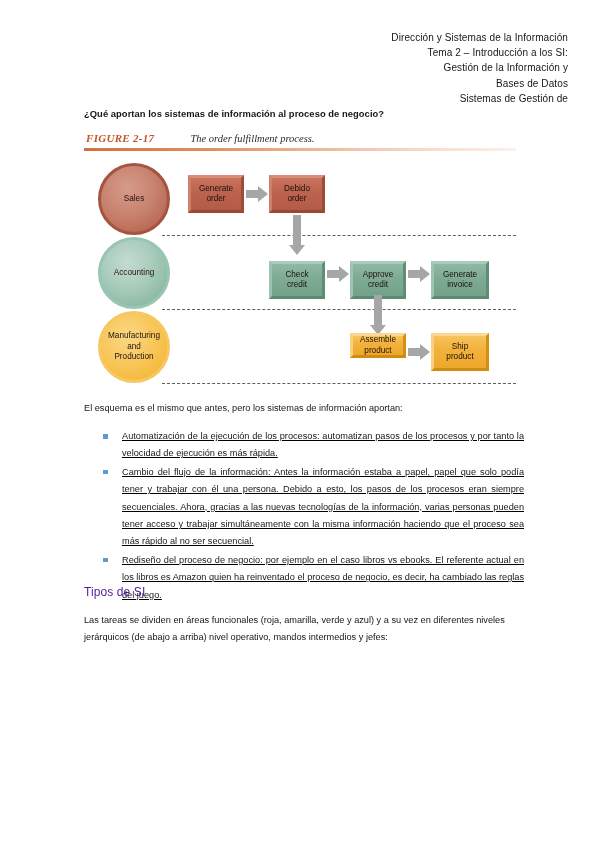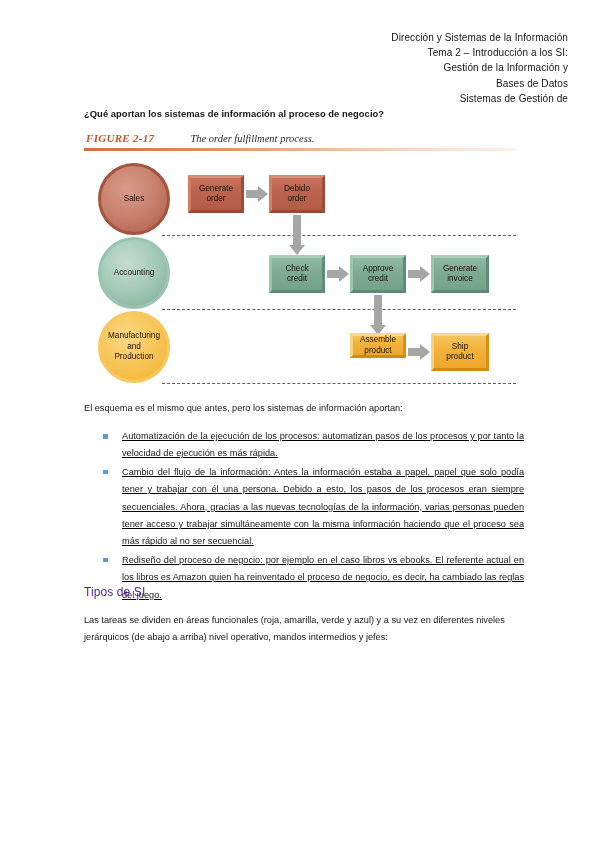--- a/index.html
+++ b/index.html
@@ -143,20 +143,21 @@
     border-left: 3px solid #D08069;
     border-right: 3px solid #9E4B38;
     border-bottom: 3px solid #9A4835;
   }
   .pbox-green {
     background: linear-gradient(to bottom, #8FB9A4 0%, #7FAB95 42%, #74A189 100%);
     border-top: 3px solid #A9CCBA;
     border-left: 3px solid #9DC4B1;
     border-right: 3px solid #5F8E78;
     border-bottom: 3px solid #5C8A74;
+    margin-top: 6px;
   }
   .pbox-orange {
     background: linear-gradient(to bottom, #F7C45C 0%, #F2B13C 42%, #EEA72C 100%);
     border-top: 3px solid #FAD892;
     border-left: 3px solid #F9D180;
     border-right: 3px solid #D5900F;
     border-bottom: 3px solid #D08C0D;
   }
 
   .arrow-h {

